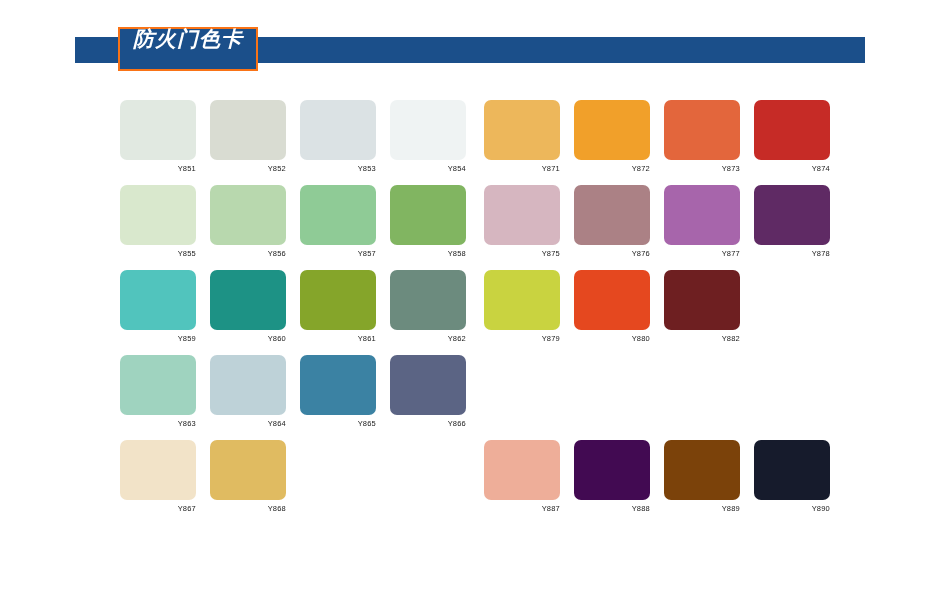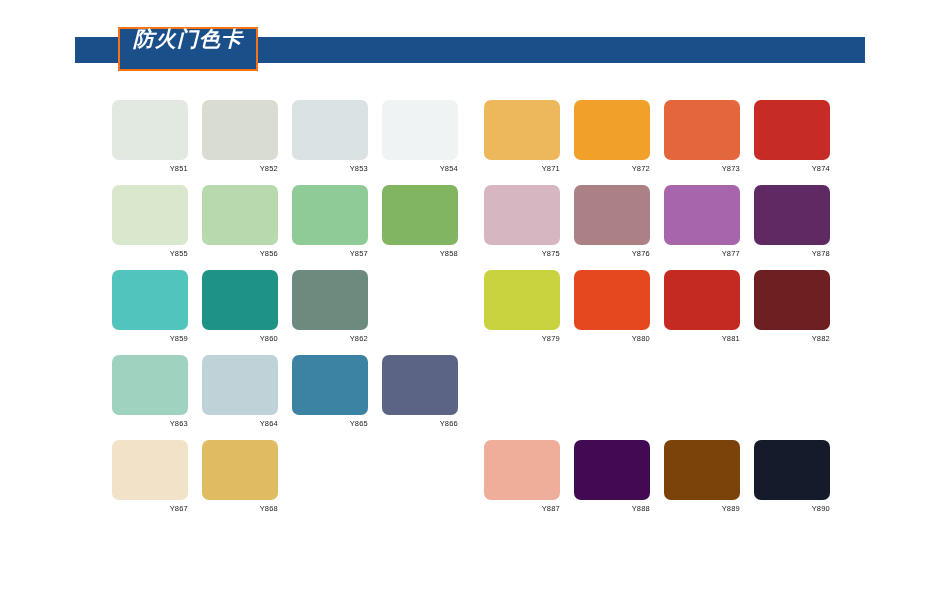--- a/index.html
+++ b/index.html
@@ -64,21 +64,21 @@
   }
   .grid-row {
     position: relative;
     height: 85px;
   }
   .group {
     position: absolute;
     top: 0;
     display: flex;
   }
-  .group-left  { left: 112px; }
+  .group-left  { left: 120px; }
   .group-right { left: 484px; }
 
   .swatch-cell {
     width: 76px;
     margin-right: 14px;
     display: flex;
     flex-direction: column;
   }
   .swatch-cell:last-child { margin-right: 8px; }
 
@@ -189,38 +189,38 @@
       <div class="group group-left">
         <div class="swatch-cell">
           <div class="swatch-chip" style="background: rgb(81, 196, 189);"></div>
           <div class="swatch-label">Y859</div>
         </div>
         <div class="swatch-cell">
           <div class="swatch-chip" style="background: rgb(29, 146, 133);"></div>
           <div class="swatch-label">Y860</div>
         </div>
         <div class="swatch-cell">
+          <div class="swatch-chip" style="background: rgb(133, 165, 42);"></div>
+          <div class="swatch-label">Y861</div>
+        </div>
+        <div class="swatch-cell">
           <div class="swatch-chip" style="background: rgb(108, 139, 126);"></div>
           <div class="swatch-label">Y862</div>
         </div>
       </div>
       <div class="group group-right">
         <div class="swatch-cell">
           <div class="swatch-chip" style="background: rgb(201, 211, 64);"></div>
           <div class="swatch-label">Y879</div>
         </div>
         <div class="swatch-cell">
           <div class="swatch-chip" style="background: rgb(229, 72, 31);"></div>
           <div class="swatch-label">Y880</div>
         </div>
         <div class="swatch-cell">
-          <div class="swatch-chip" style="background: rgb(196, 42, 33);"></div>
-          <div class="swatch-label">Y881</div>
-        </div>
-        <div class="swatch-cell">
           <div class="swatch-chip" style="background: rgb(110, 31, 33);"></div>
           <div class="swatch-label">Y882</div>
         </div>
       </div>
     </div>
     <div class="grid-row">
       <div class="group group-left">
         <div class="swatch-cell">
           <div class="swatch-chip" style="background: rgb(159, 211, 191);"></div>
           <div class="swatch-label">Y863</div>

